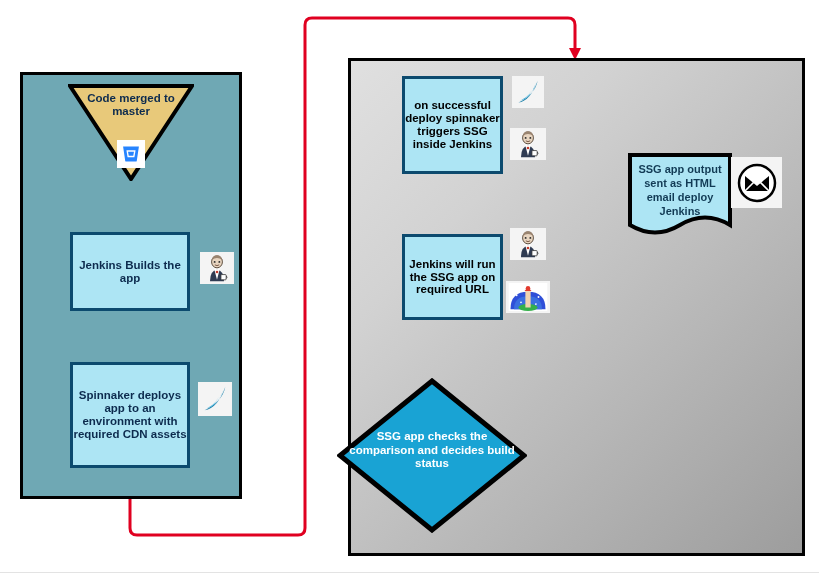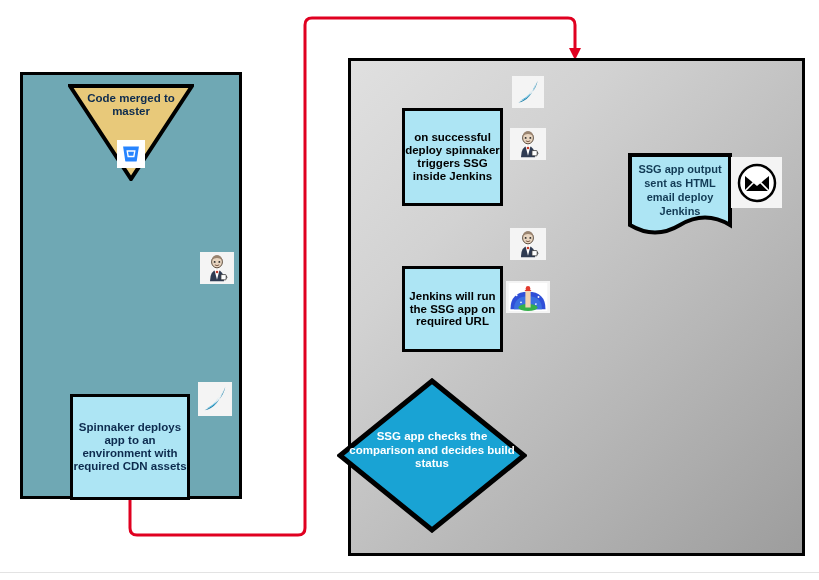--- a/index.html
+++ b/index.html
@@ -10,21 +10,21 @@
 
   
   .panel{position:absolute;box-sizing:border-box;border:3px solid #000;}
   #left-panel{left:20px;top:72px;width:222px;height:427px;background:#6fa8b4;}
   #right-panel{left:348px;top:58px;width:457px;height:498px;
     background:linear-gradient(135deg,#e0e0e0 0%,#d2d2d2 28%,#b9b9b9 62%,#9d9d9d 100%);}
 
   
   .node{position:absolute;box-sizing:border-box;display:flex;align-items:center;
         justify-content:center;text-align:center;font-weight:bold;line-height:1.12;}
-  .boxnode{border:3px solid #000000;background:#ade5f4;margin-top:32px;}
+  .boxnode{border:3px solid #0c4a6e;background:#ade5f4;}
   .navy-text{color:#0d2b4e;}
   .black-text{color:#000000;}
 
   
   #triangle-node{left:68px;top:83px;width:126px;height:98px;}
   #triangle-shape{position:absolute;left:0;top:0;width:100%;height:100%;}
   #triangle-label{position:absolute;left:0;top:9px;width:100%;text-align:center;
       font-size:11.5px;font-weight:bold;color:#0d2b4e;line-height:1.15;}
   #bitbucket-icon{position:absolute;left:50%;top:57px;transform:translateX(-50%);
       width:28px;height:28px;background:#fff;display:flex;align-items:center;justify-content:center;}
@@ -118,20 +118,21 @@
     <div id="triangle-label">Code merged to master</div>
     <div id="bitbucket-icon">
       <svg width="20" height="20" viewBox="0 0 24 24" class="tiny">
         <path d="M2.5 3 h19 l-2.6 17.3 a1 1 0 0 1 -1 .7 h-11.8 a1 1 0 0 1 -1 -.7 Z" fill="#2684ff"></path>
         <path d="M6.5 7.5 h11 l-1.4 8.3 h-8.2 Z" fill="#ffffff"></path>
         <path d="M8.4 9.3 h7.2 l-.9 4.8 h-5.4 Z" fill="#2684ff"></path>
       </svg>
     </div>
   </div>
 
+  <div class="node boxnode navy-text" id="jenkins-build-node">Jenkins Builds the app</div>
 
   <div class="clip" id="jenkins-icon-left">
     <svg width="28" height="28" viewBox="0 0 32 32" class="tiny">
       <ellipse cx="16" cy="9" rx="6.2" ry="6.8" fill="#e8d5c0" stroke="#4a3a2a" stroke-width="1"></ellipse>
       <path d="M9.8 7 q6.2 -5 12.4 0 q-1 -5.5 -6.2 -5.5 q-5.2 0 -6.2 5.5Z" fill="#9a8470"></path>
       <circle cx="13.3" cy="9" r="1.1" fill="#2b2b2b"></circle>
       <circle cx="18.7" cy="9" r="1.1" fill="#2b2b2b"></circle>
       <path d="M13.5 12.4 q2.5 1.8 5 0" stroke="#6b4a3a" stroke-width="1" fill="none"></path>
       <path d="M8 31 q0 -12 8 -13 q8 1 8 13 Z" fill="#2f3b52"></path>
       <path d="M16 18 l-3.4 -1.6 l3.4 13 l3.4 -13 Z" fill="#ffffff"></path>

